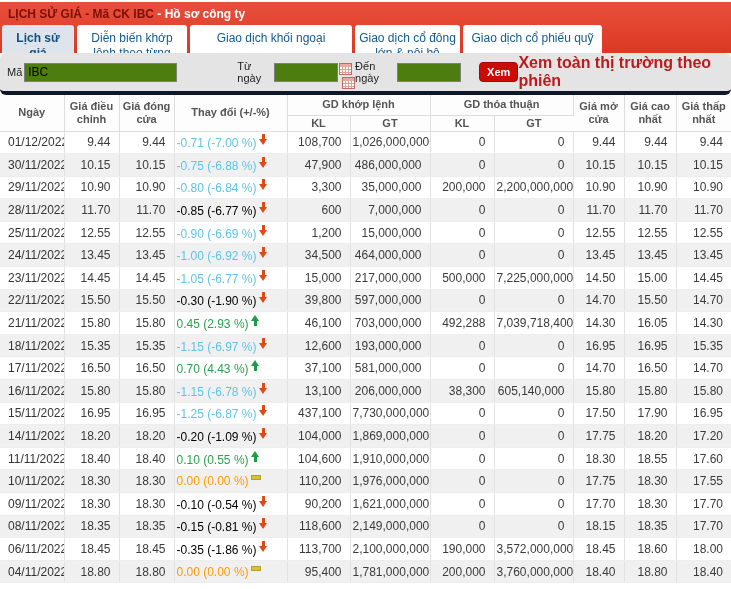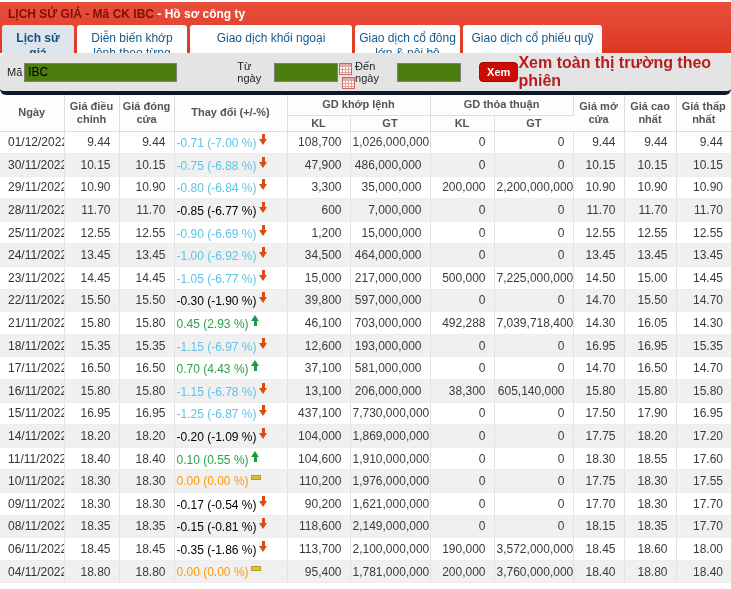--- a/index.html
+++ b/index.html
@@ -347,21 +347,21 @@
         <td class="r">0</td>
         <td class="r">0</td>
         <td class="r">17.75</td>
         <td class="r">18.30</td>
         <td class="r">17.55</td>
       </tr>
       <tr>
         <td class="l">09/11/2022</td>
         <td class="r">18.30</td>
         <td class="r">18.30</td>
-        <td class="chg down"><span class="val">-0.17 (-0.54 %)</span><span class="ic downar"></span></td>
+        <td class="chg down"><span class="val">-0.10 (-0.54 %)</span><span class="ic downar"></span></td>
         <td class="r">90,200</td>
         <td class="r">1,621,000,000</td>
         <td class="r">0</td>
         <td class="r">0</td>
         <td class="r">17.70</td>
         <td class="r">18.30</td>
         <td class="r">17.70</td>
       </tr>
       <tr class="alt">
         <td class="l">08/11/2022</td>

